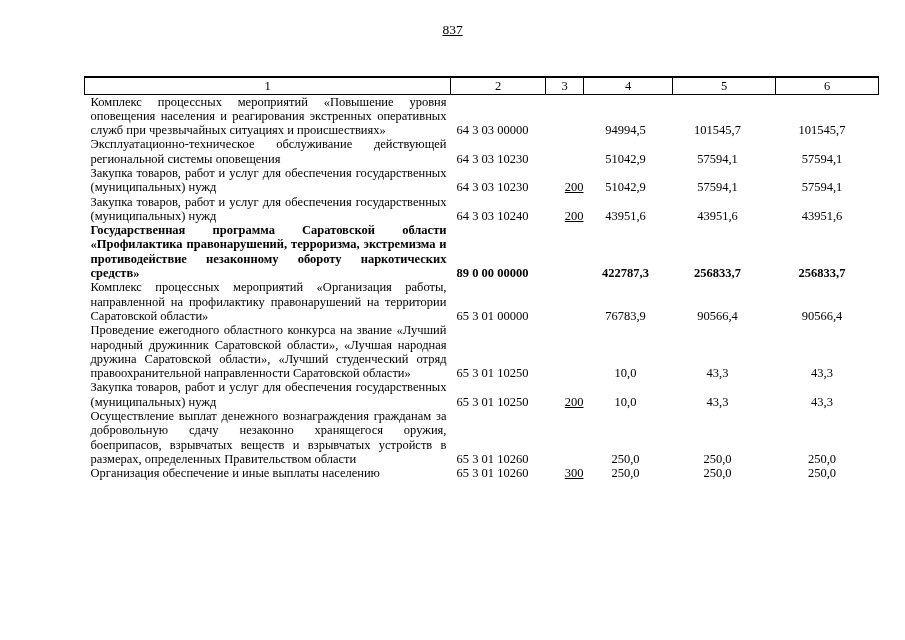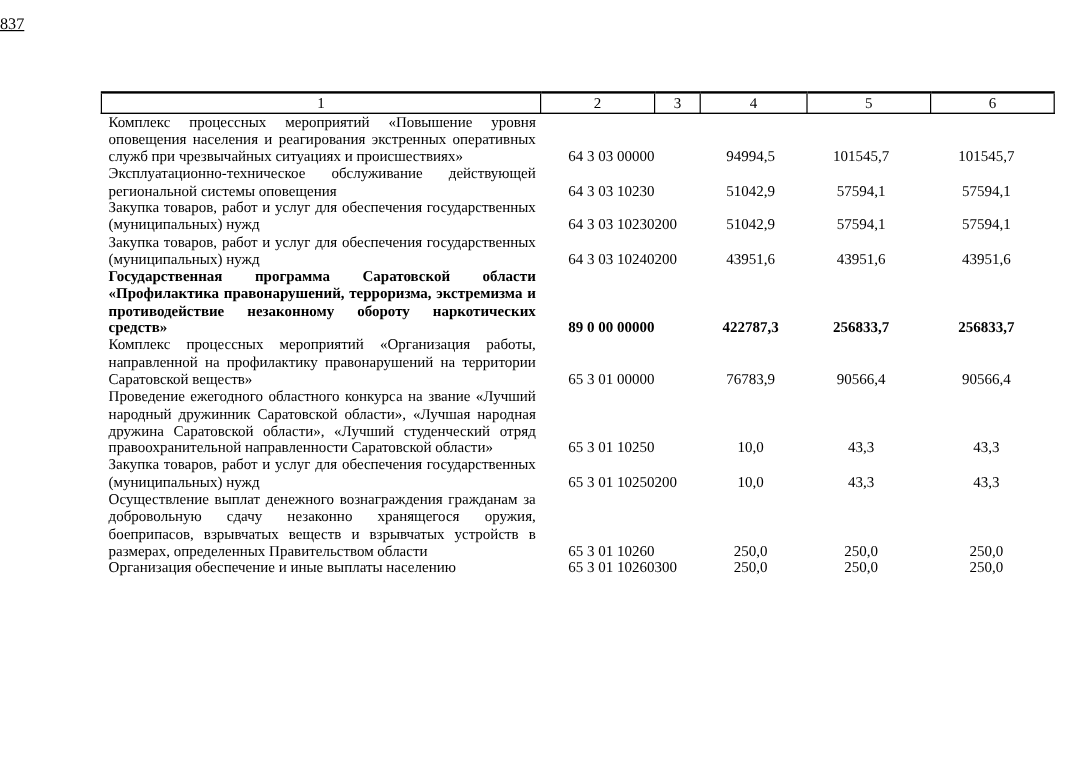--- a/index.html
+++ b/index.html
@@ -9,21 +9,22 @@
     font-family: "Liberation Serif", serif;
     color: #000;
     overflow: hidden;
   }
   .page {
     position: relative;
     width: 905px; height: 640px;
     background: #ffffff;
   }
   .page-number {
-    padding-top: 12px;
+    text-align: center;
+    padding-top: 22px;
     font-size: 13.5px;
     text-decoration: underline;
   }
   table.budget-table {
     position: absolute;
     left: 84px; top: 76px;
     width: 794px;
     border-collapse: collapse;
     table-layout: fixed;
     font-size: 12.5px;
@@ -44,22 +45,22 @@
   }
   td.cell-name {
     text-align: justify;
     vertical-align: top;
     padding-left: 6px;
     padding-right: 4px;
     hyphens: auto;
     margin-top: 28px;
     -webkit-hyphens: auto;
   }
-  td.cell-code { padding-left: 6px; white-space: nowrap; text-align: right; }
-  td.cell-type { text-align: left; }
+  td.cell-code { padding-left: 6px; white-space: nowrap; }
+  td.cell-type { text-align: right; text-decoration: underline; }
   td.cell-num { text-align: center; white-space: nowrap; }
   td.num4 { padding-right: 5px; }
   td.num5 { padding-right: 13px; }
   td.num6 { padding-right: 10px; }
   tr.bold td { font-weight: bold; }
 </style>
 </head>
 <body>
 
 <div class="page">
@@ -119,21 +120,21 @@
         </tr>
         <tr class="bold">
           <td class="cell-name">Государственная программа Саратовской области «Профилактика правонарушений, терроризма, экстремизма и противодействие незаконному обороту наркотических средств»</td>
           <td class="cell-code">89 0 00 00000</td>
           <td class="cell-type"></td>
           <td class="cell-num num4">422787,3</td>
           <td class="cell-num num5">256833,7</td>
           <td class="cell-num num6">256833,7</td>
         </tr>
         <tr>
-          <td class="cell-name">Комплекс процессных мероприятий «Организация работы, направленной на профилактику правонарушений на территории Саратовской веществ»</td>
+          <td class="cell-name">Комплекс процессных мероприятий «Организация работы, направленной на профилактику правонарушений на территории Саратовской области»</td>
           <td class="cell-code">65 3 01 00000</td>
           <td class="cell-type"></td>
           <td class="cell-num num4">76783,9</td>
           <td class="cell-num num5">90566,4</td>
           <td class="cell-num num6">90566,4</td>
         </tr>
         <tr>
           <td class="cell-name">Проведение ежегодного областного конкурса на звание «Лучший народный дружинник Саратовской области», «Лучшая народная дружина Саратовской области», «Лучший студенческий отряд правоохранительной направленности Саратовской области»</td>
           <td class="cell-code">65 3 01 10250</td>
           <td class="cell-type"></td>

